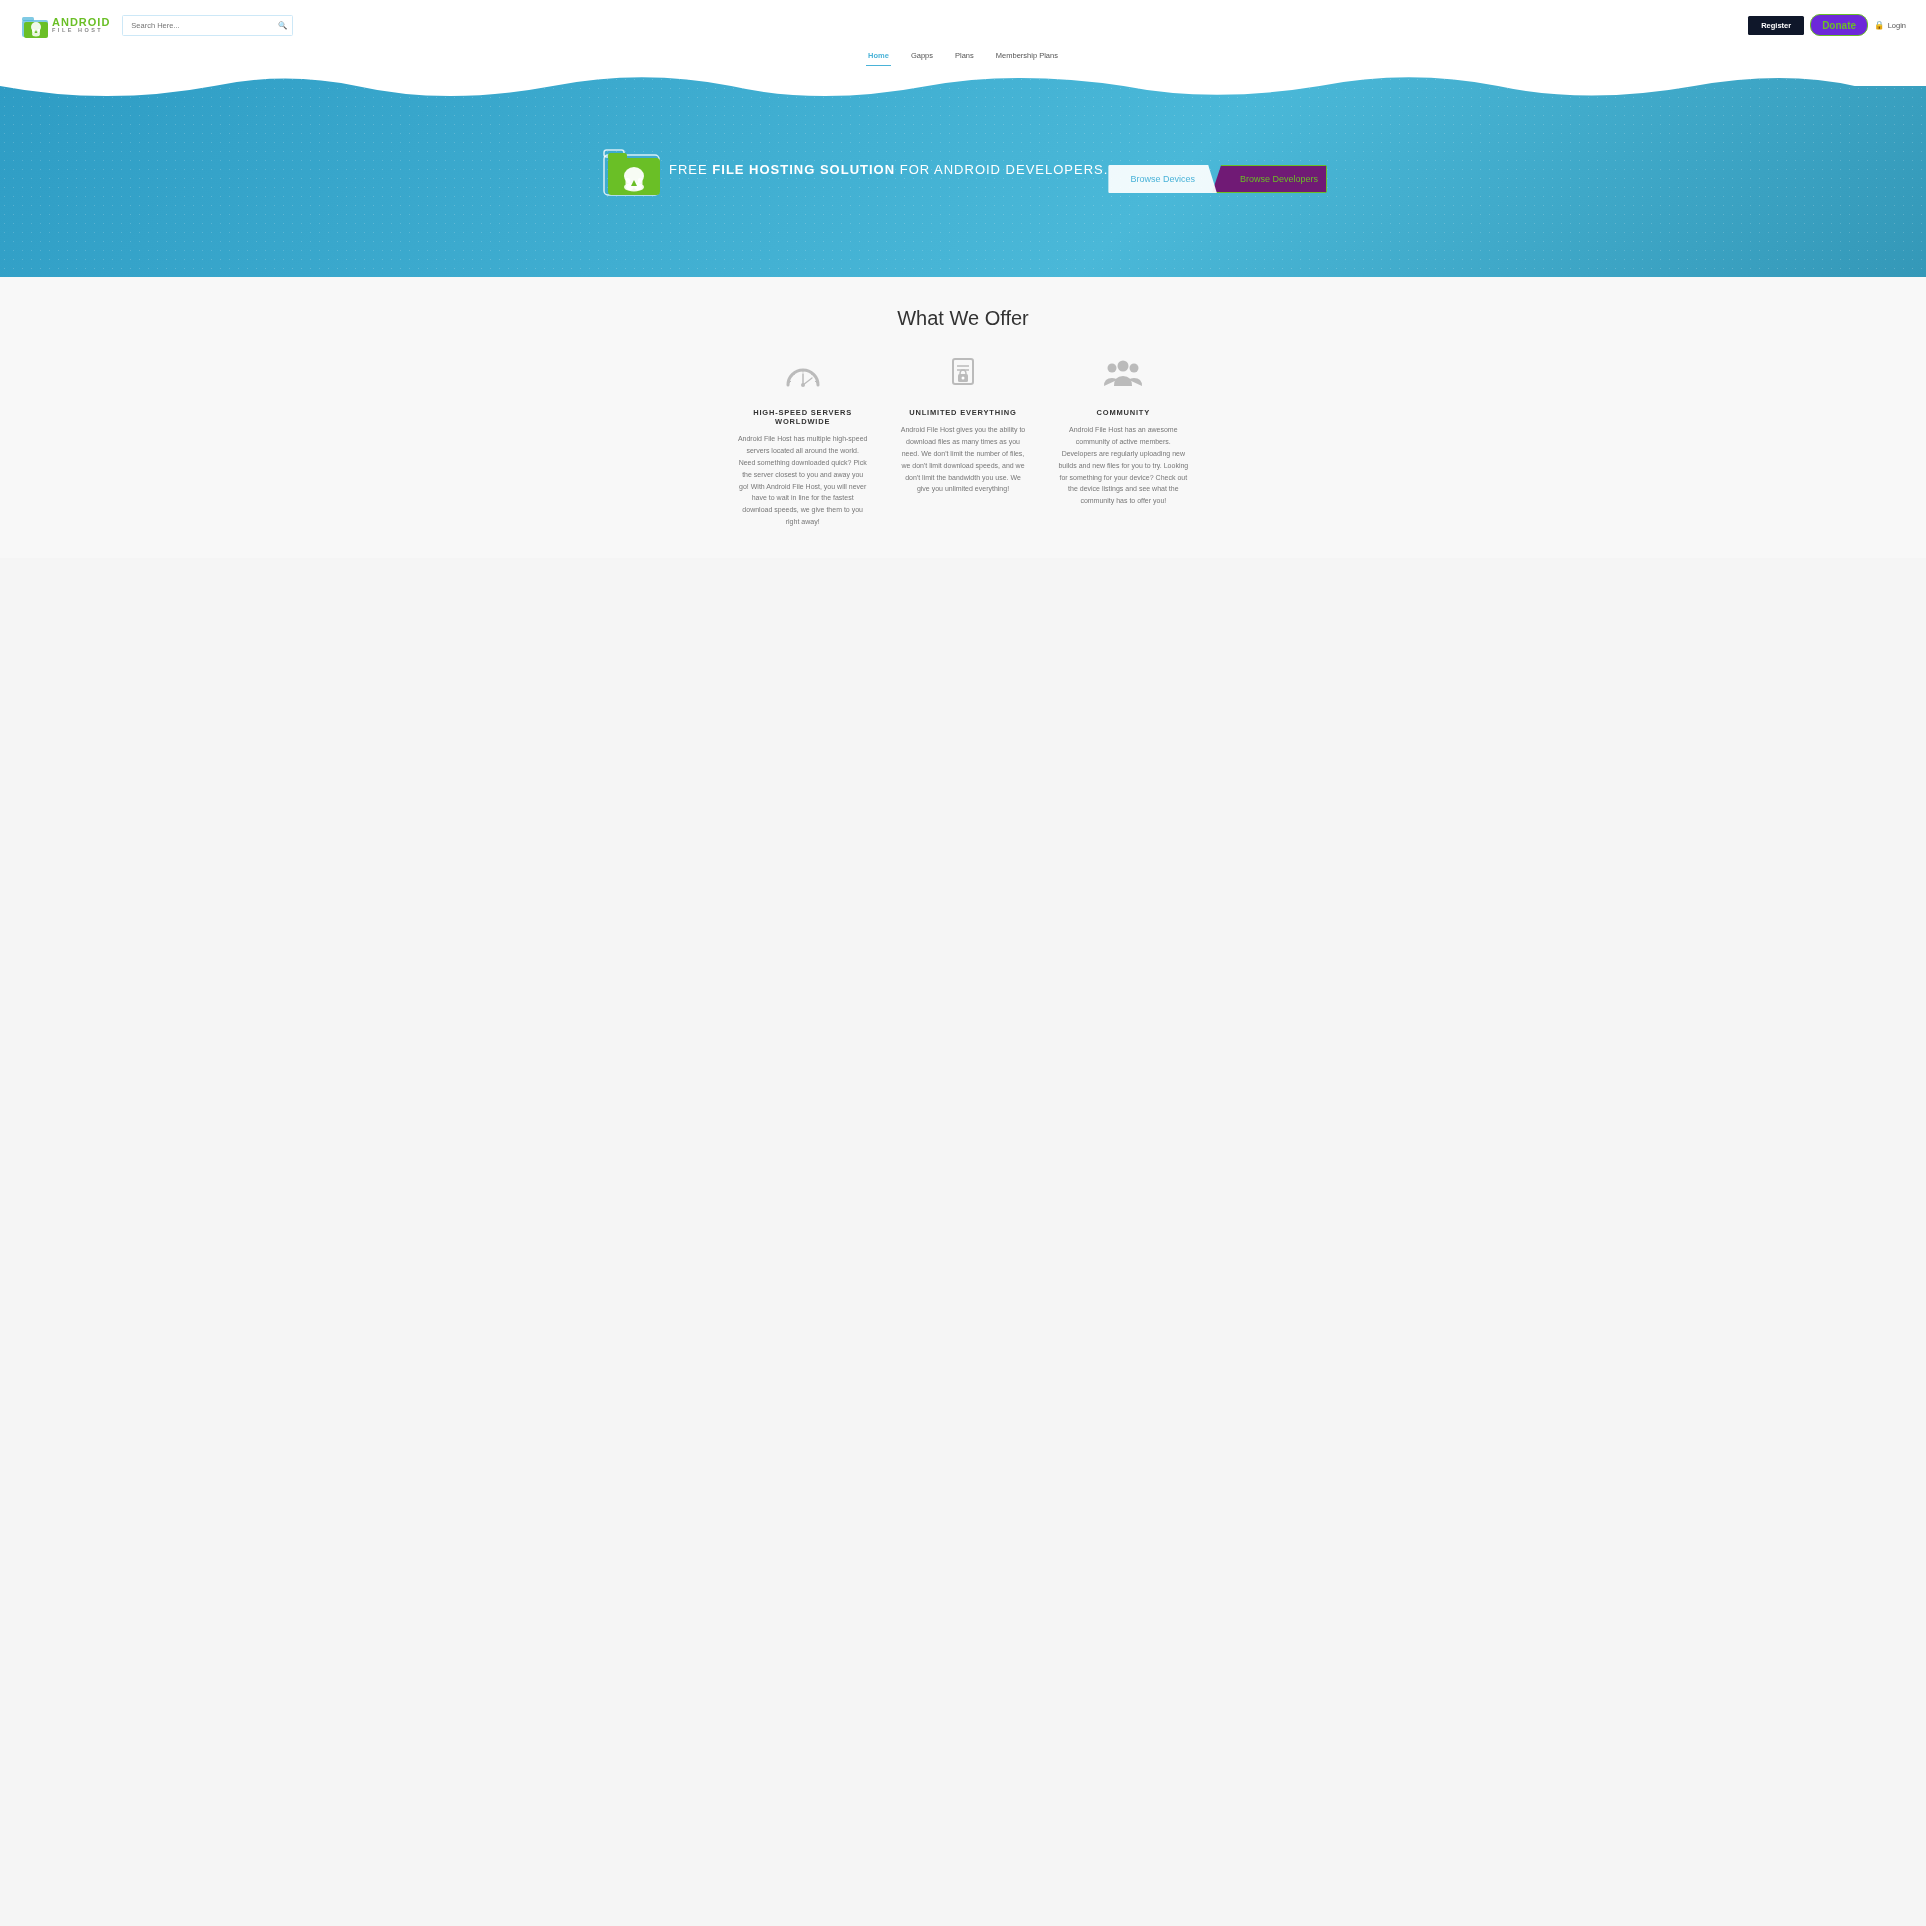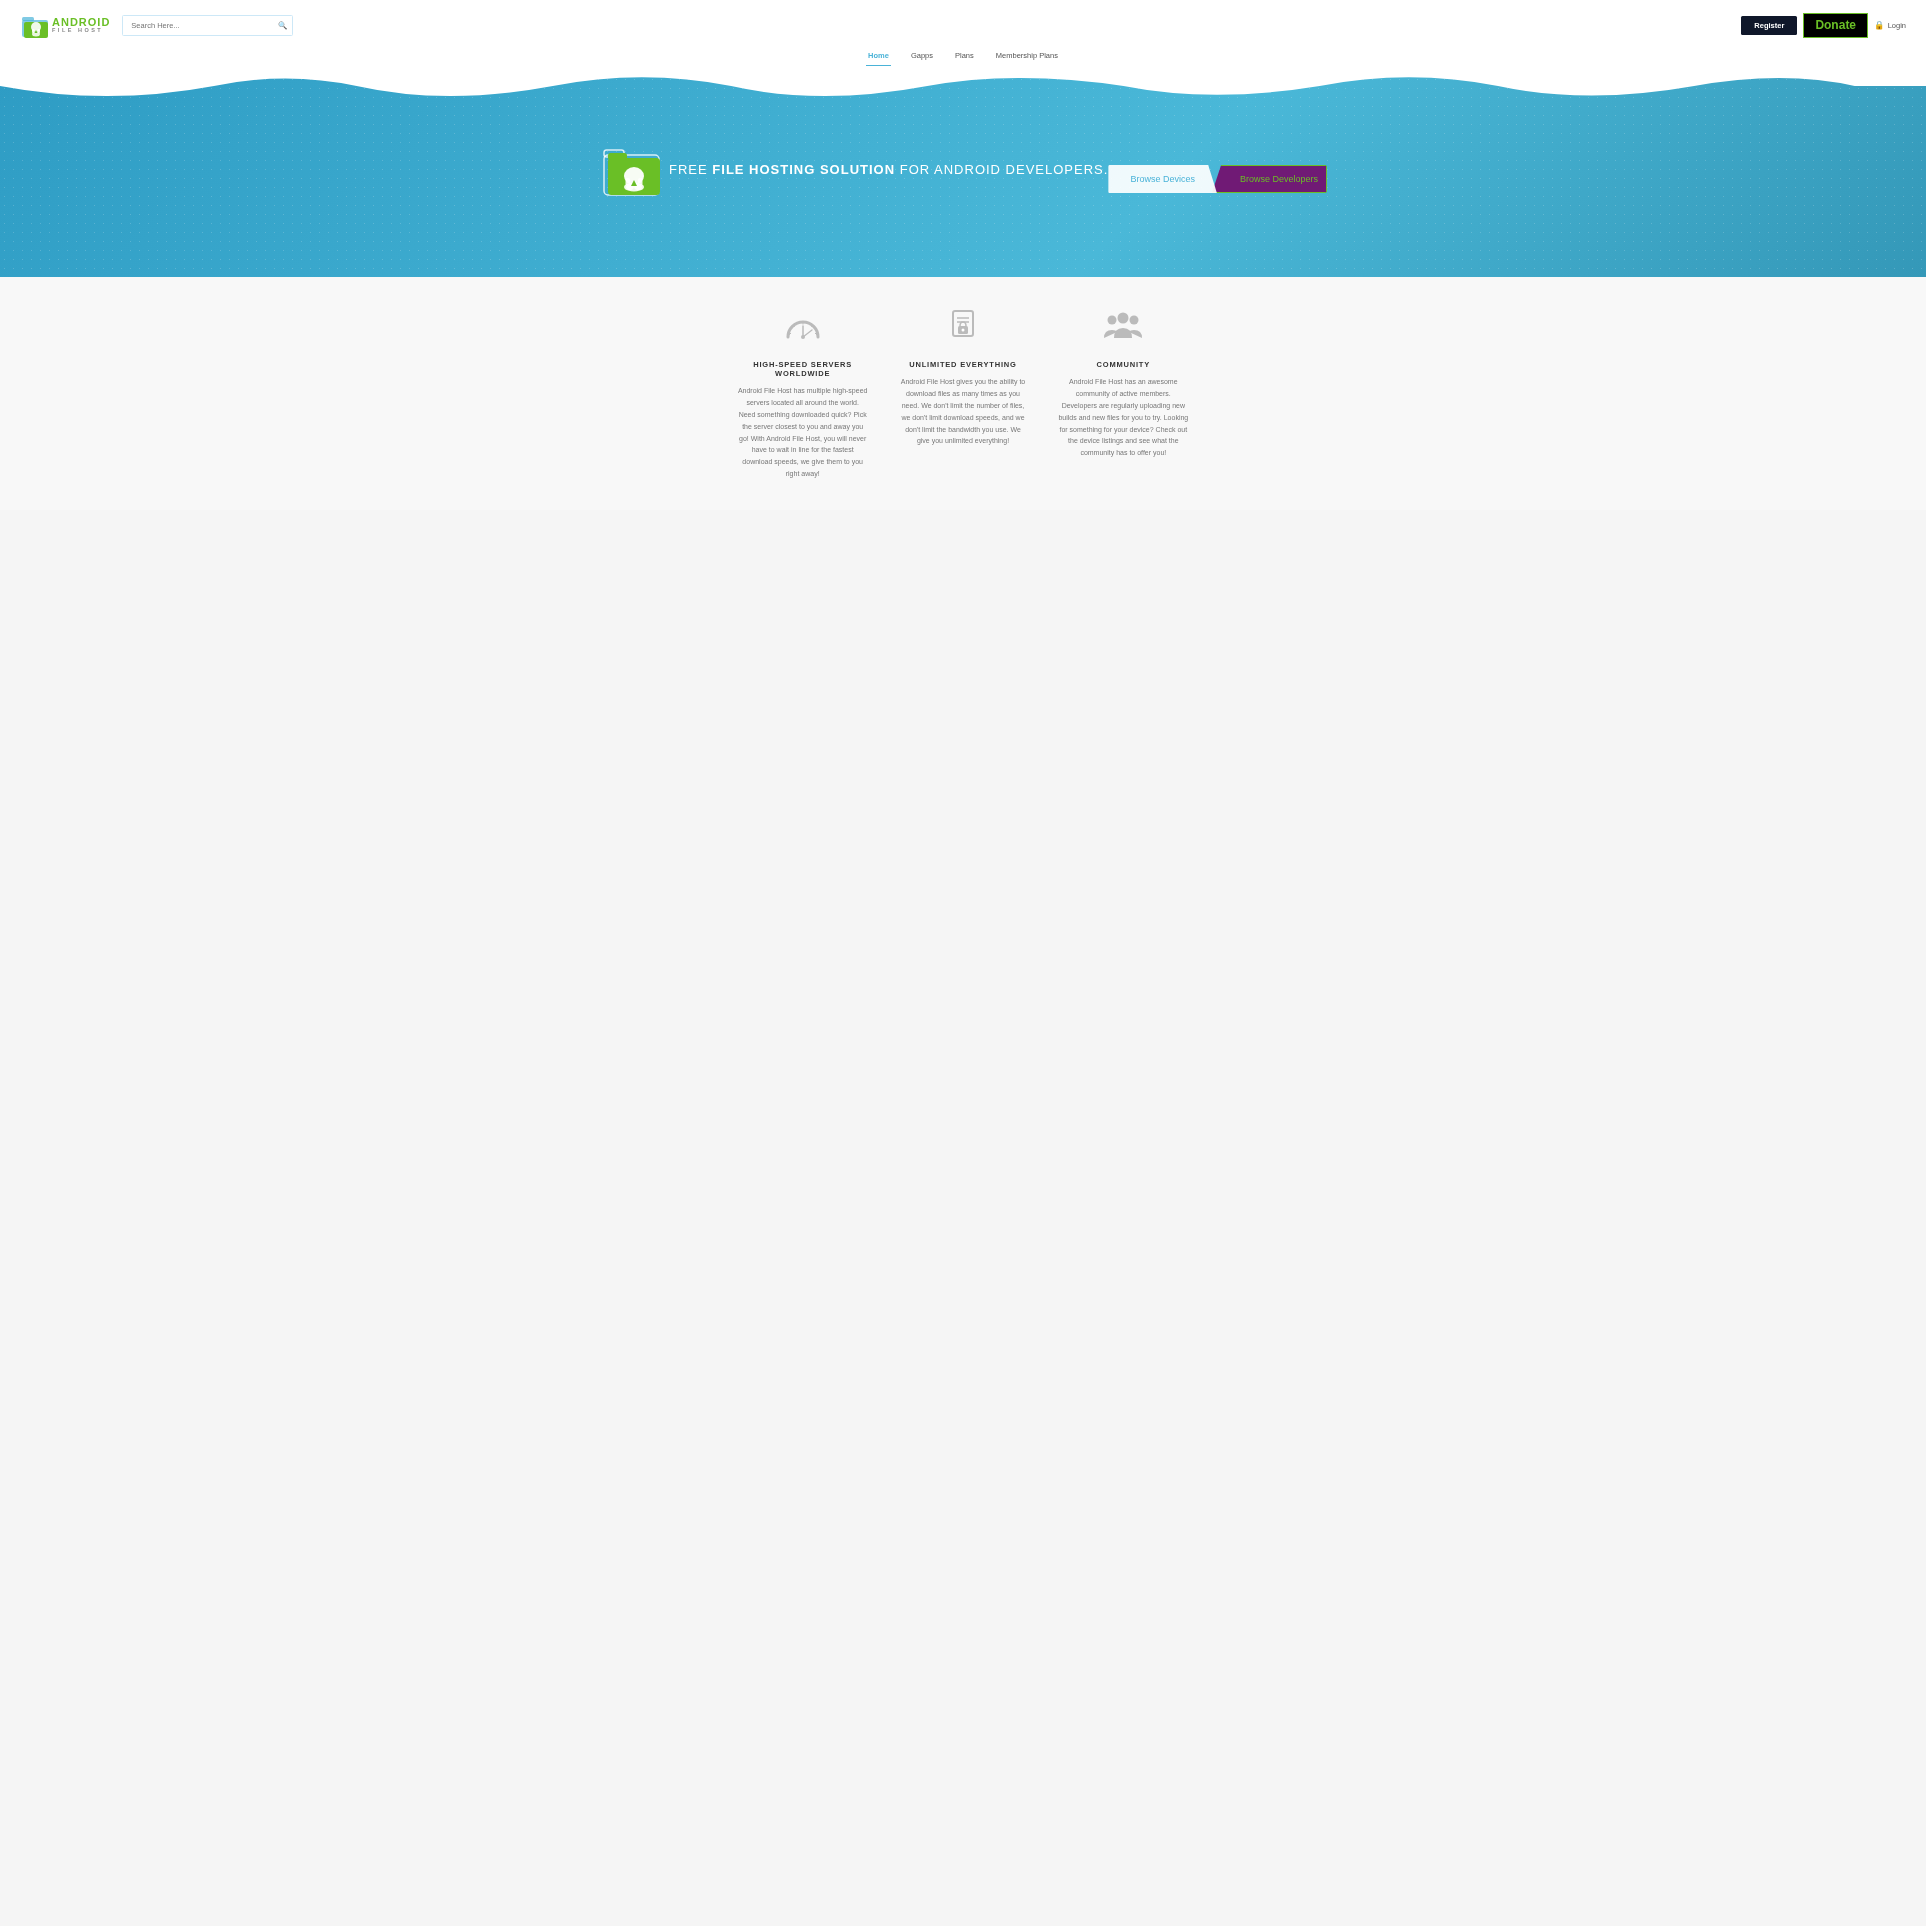--- a/index.html
+++ b/index.html
@@ -81,26 +81,26 @@
       background: #0f172a;
       color: #fff;
       border: none;
       border-radius: 1.5px;
       padding: 5px 13px;
       font-size: 7.5px;
       font-weight: 600;
       cursor: pointer;
     }
     .btn-donate {
-      background: #000000;
+      background: #6d28d9;
       color: #6abf26;
       border: 1px solid #6abf26;
-      border-radius: 0;
+      border-radius: 10px;
       padding: 4.5px 11px;
-      font-size: 12px;
+      font-size: 10px;
       font-weight: 600;
       cursor: pointer;
     }
     .btn-login {
       background: none;
       border: none;
       color: #555;
       font-size: 7.5px;
       cursor: pointer;
       display: flex;
@@ -362,20 +362,21 @@
     </p>
 
     <div class="hero-buttons">
       <button class="btn-browse-devices">Browse Devices</button>
       <button class="btn-browse-developers">Browse Developers</button>
     </div>
   </div>
 </section>
 
 <section class="offers">
+  <h2 class="offers-title">What We Offer</h2>
 
   <div class="offers-grid">
 
     <div class="offer-item">
       <span class="offer-icon">
         <svg viewBox="0 0 80 70" xmlns="http://www.w3.org/2000/svg">
 
           <path d="M10,60 A30,30 0 0,1 70,60" fill="none" stroke="#bbb" stroke-width="6" stroke-linecap="round"></path>
           <path d="M40,60 L40,38" stroke="#bbb" stroke-width="3" stroke-linecap="round"></path>
           <circle cx="40" cy="60" r="4" fill="#bbb"></circle>

